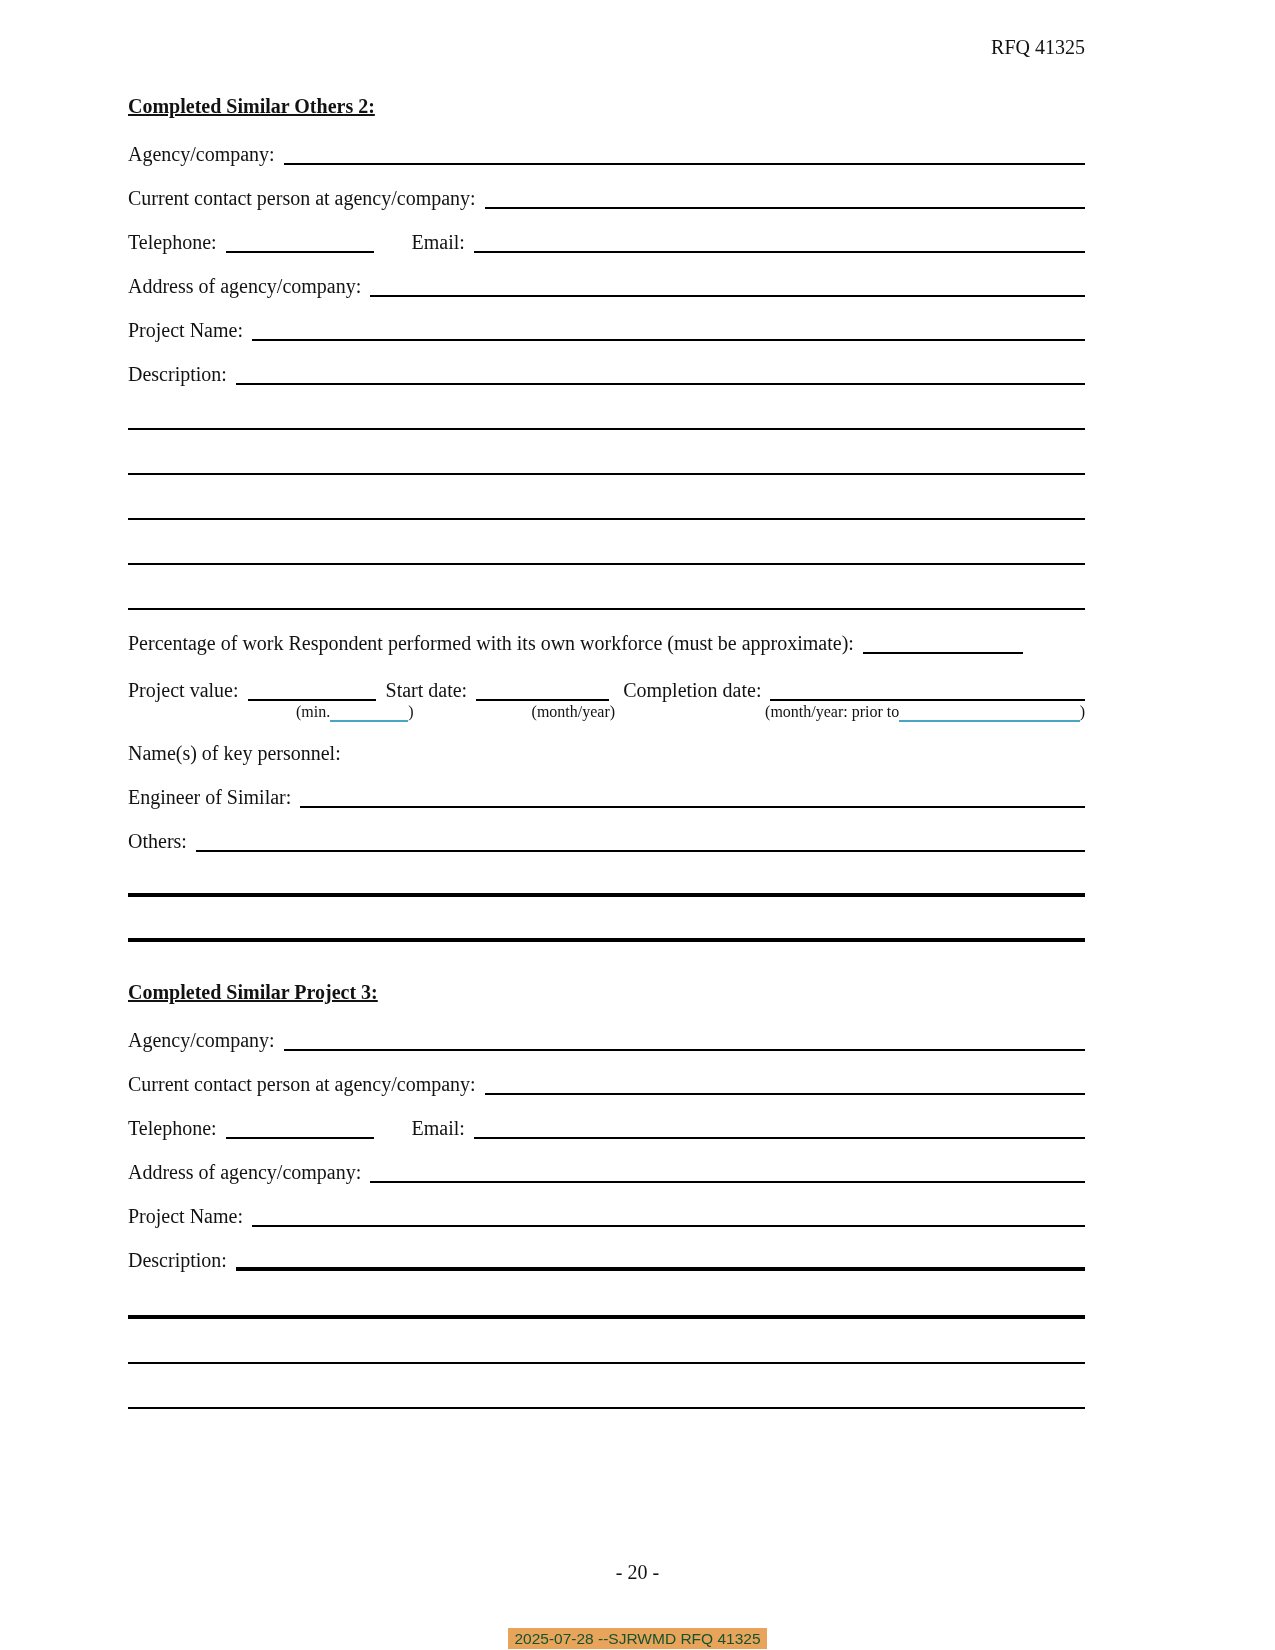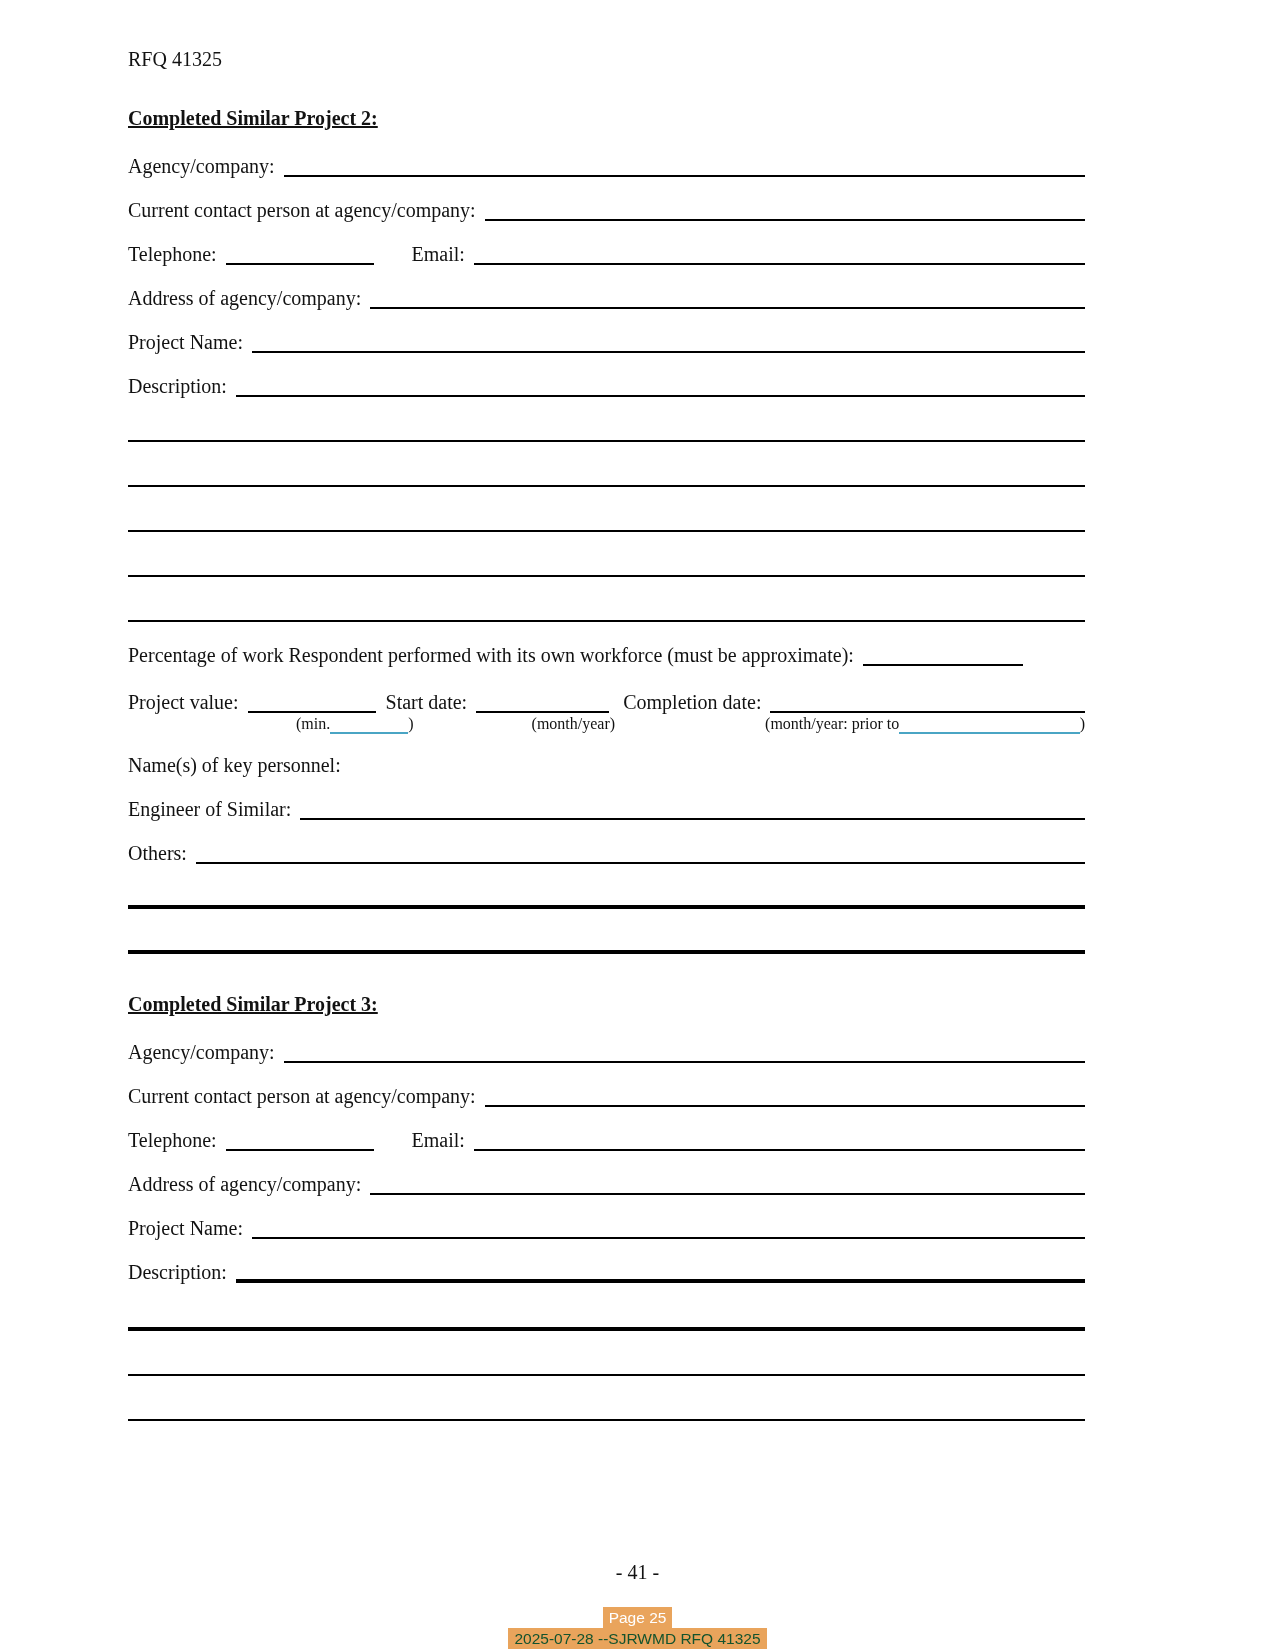--- a/index.html
+++ b/index.html
@@ -15,22 +15,22 @@
     color: #121212;
     overflow: hidden;
   }
   .content {
     position: absolute;
     left: 128px;
     right: 190px;
     top: 0;
   }
   .rfq-header {
-    padding-top: 48px;
-    text-align: left;
+    padding-top: 36px;
+    text-align: right;
     line-height: 22px;
   }
   .section-title {
     margin-top: 38px;
     font-weight: bold;
     text-decoration: underline;
     line-height: 24px;
   }
   .row {
     display: flex;
@@ -97,21 +97,21 @@
   .footer-badge .line { display: block; margin-top: 0; }
 </style>
 </head>
 <body>
 
 <div class="page">
   <div class="content">
 
     <div class="rfq-header">RFQ 41325</div>
 
-    <div class="section-title" style="margin-top:36px">Completed Similar Project 2:</div>
+    <div class="section-title" style="margin-top:36px">Completed Similar Others 2:</div>
 
     <div class="row" style="margin-top:25px">
       <span class="label">Agency/company:</span>
       <span class="fill"></span>
     </div>
 
     <div class="row">
       <span class="label">Current contact person at agency/company:</span>
       <span class="fill"></span>
     </div>
@@ -226,19 +226,18 @@
       <span class="label">Description:</span>
       <span class="fill thick"></span>
     </div>
 
     <div class="blank-line thick tall"></div>
     <div class="blank-line"></div>
     <div class="blank-line"></div>
 
   </div>
 
-  <div class="page-number">- 41 -</div>
+  <div class="page-number">- 20 -</div>
 
   <div class="footer-badge">
-    <span class="line"><span class="hl" style="background: rgb(233, 164, 92); color: rgb(255, 255, 255);">Page 25</span></span>
     <span class="line"><span class="hl" style="background: rgb(233, 164, 92); color: #14532d;">2025-07-28 --SJRWMD RFQ 41325</span></span>
   </div>
 </div>
 
 </body></html>

